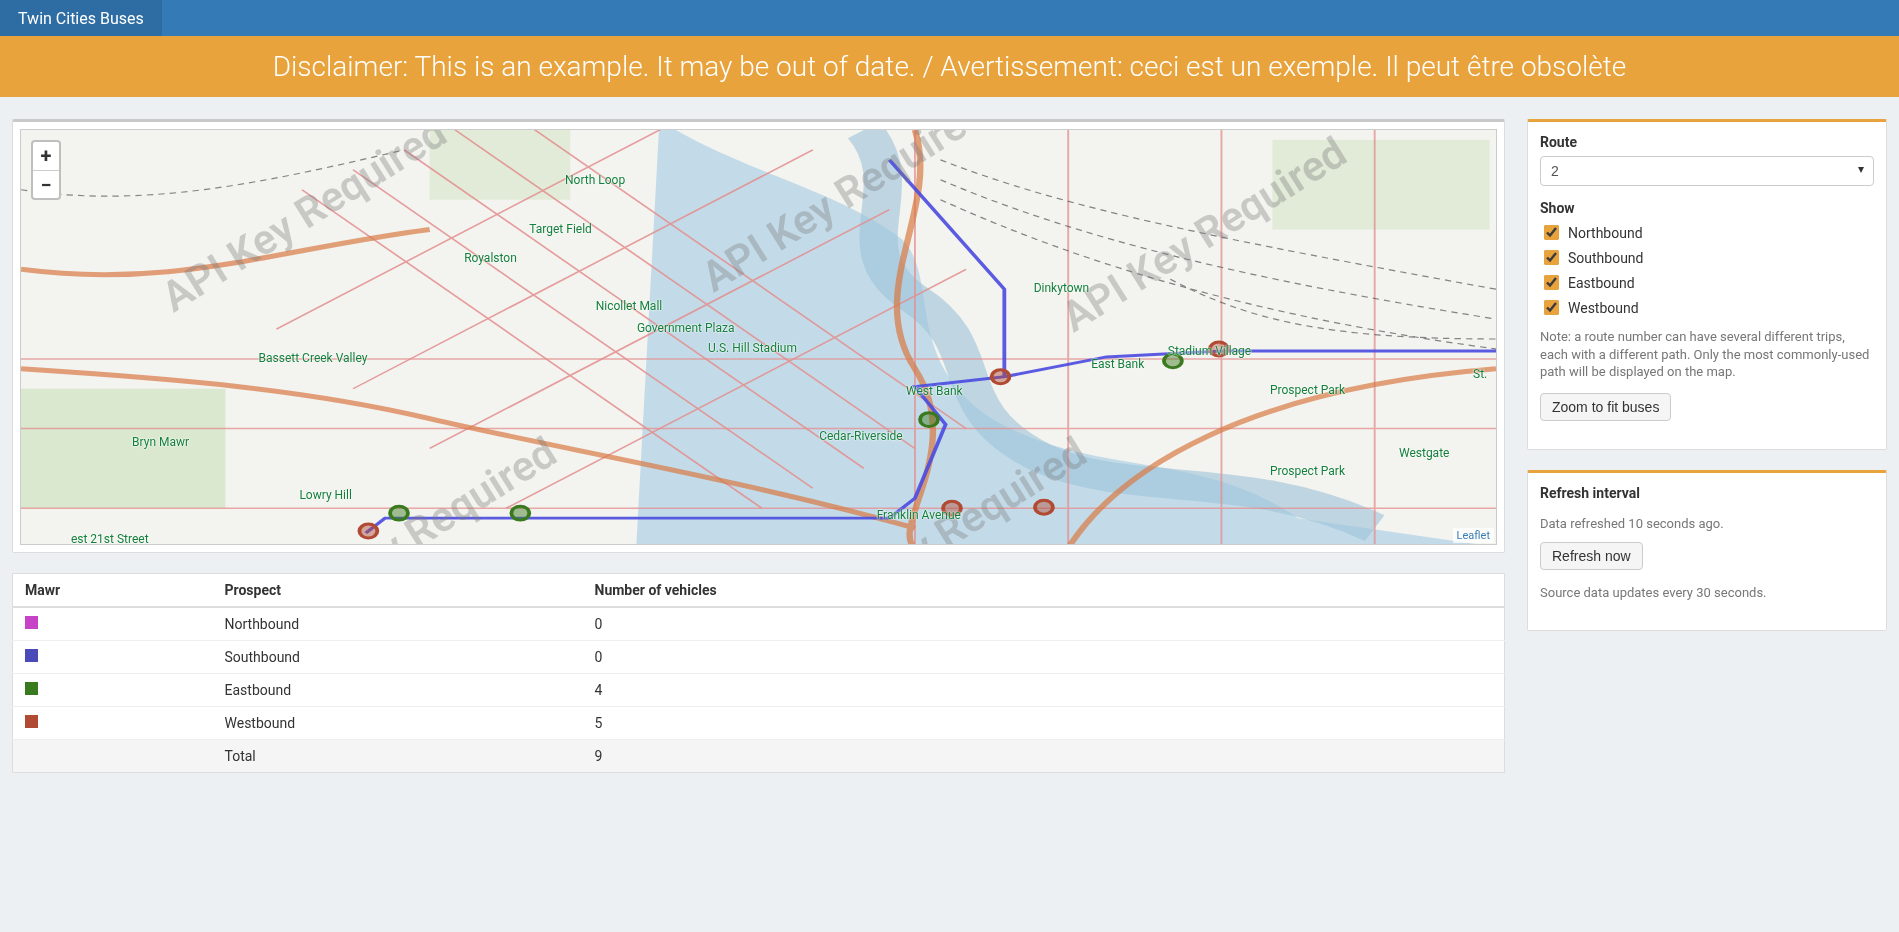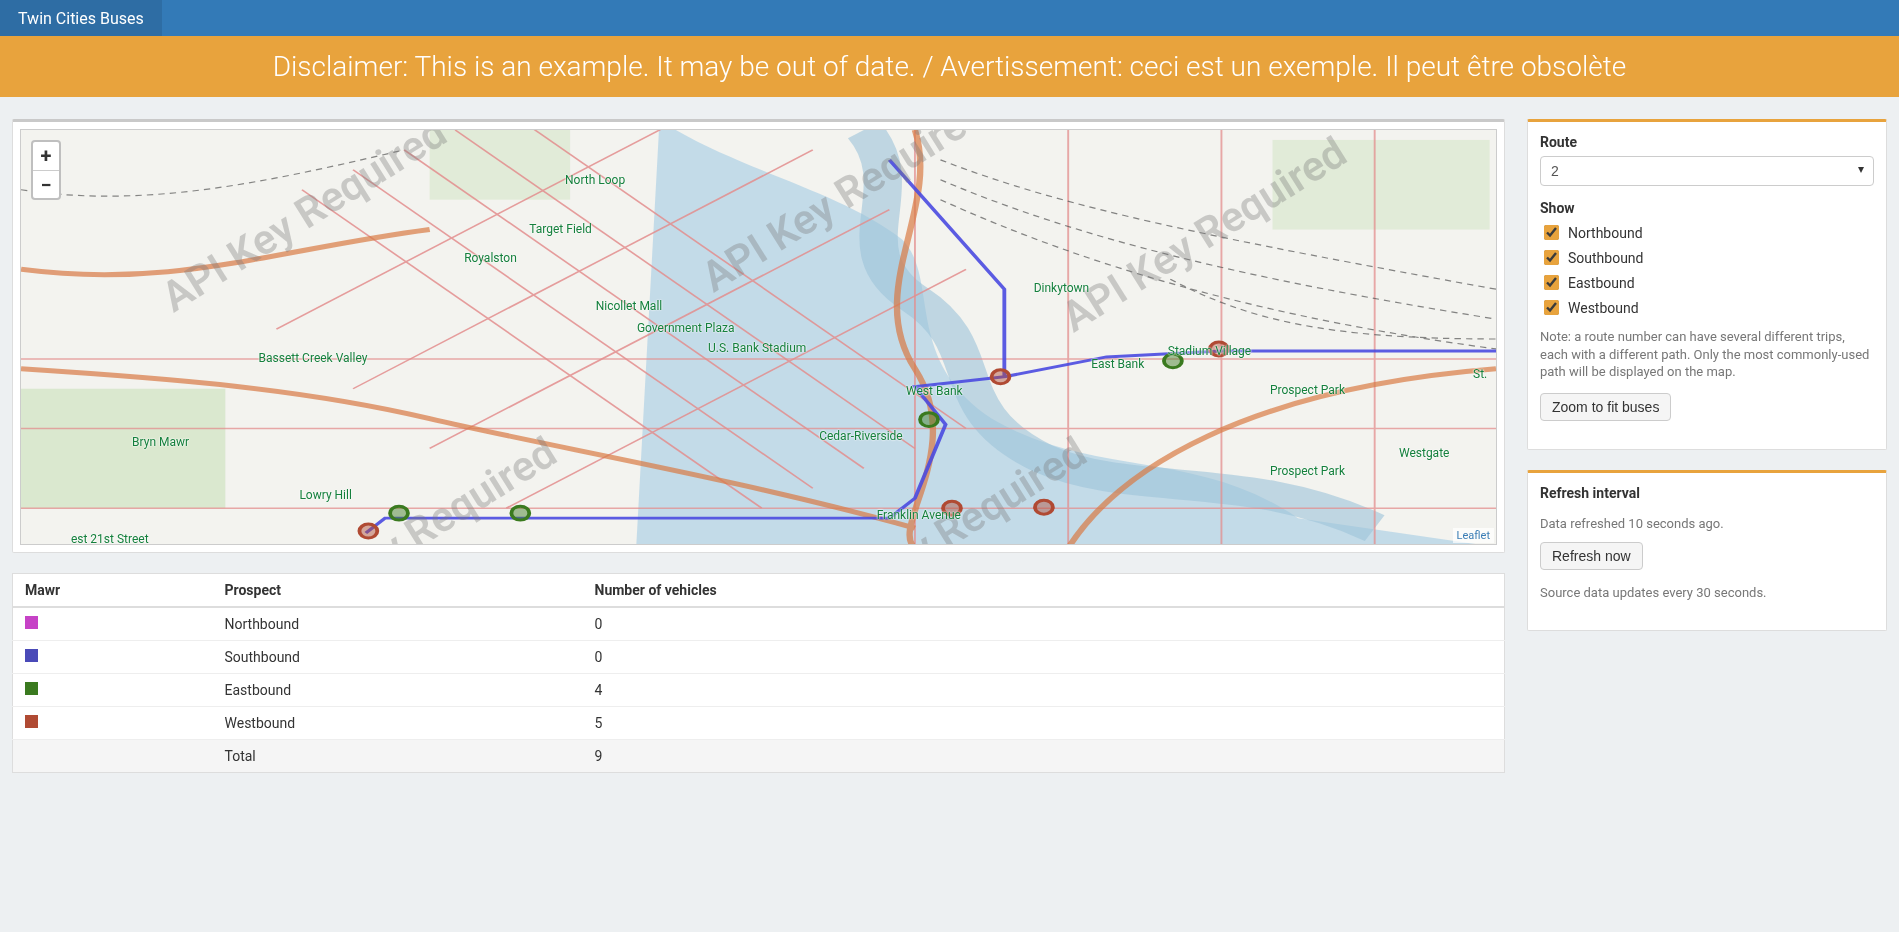--- a/index.html
+++ b/index.html
@@ -270,21 +270,21 @@
         <div class="watermark" style="left:1020px; top:80px;">API Key Required</div>
         <div class="watermark" style="left:230px; top:380px;">API Key Required</div>
         <div class="watermark" style="left:760px; top:380px;">API Key Required</div>
 
         <div id="place-labels">
             <div class="place-label" style="left: 36.8831%; top: 10.3365%;">North Loop</div>
             <div class="place-label" style="left: 34.4589%; top: 22.1154%;">Target Field</div>
             <div class="place-label" style="left: 30.0433%; top: 29.3269%;">Royalston</div>
             <div class="place-label" style="left: 38.961%; top: 40.8654%;">Nicollet Mall</div>
             <div class="place-label" style="left: 41.2121%; top: 46.1538%; margin-left: 8px;">Government Plaza</div>
-            <div class="place-label" style="left: 46.5801%; top: 50.9615%;">U.S. Bank Stadium</div>
+            <div class="place-label" style="left: 46.5801%; top: 50.9615%;">U.S. Hill Stadium</div>
             <div class="place-label" style="left: 16.1039%; top: 53.3654%;">Bassett Creek Valley</div>
             <div class="place-label" style="left: 68.658%; top: 36.5385%;">Dinkytown</div>
             <div class="place-label" style="left: 60%; top: 61.2981%;">West Bank</div>
             <div class="place-label" style="left: 72.5541%; top: 54.8077%;">East Bank</div>
             <div class="place-label" style="left: 77.7489%; top: 51.6827%;">Stadium Village</div>
             <div class="place-label" style="left: 84.6753%; top: 61.0577%;">Prospect Park</div>
             <div class="place-label" style="left: 84.6753%; top: 80.7692%;">Prospect Park</div>
             <div class="place-label" style="left: 54.1126%; top: 72.1154%;">Cedar-Riverside</div>
             <div class="place-label" style="left: 93.4199%; top: 76.4423%;">Westgate</div>
             <div class="place-label" style="left: 98.4416%; top: 57.2115%;">St.</div>

